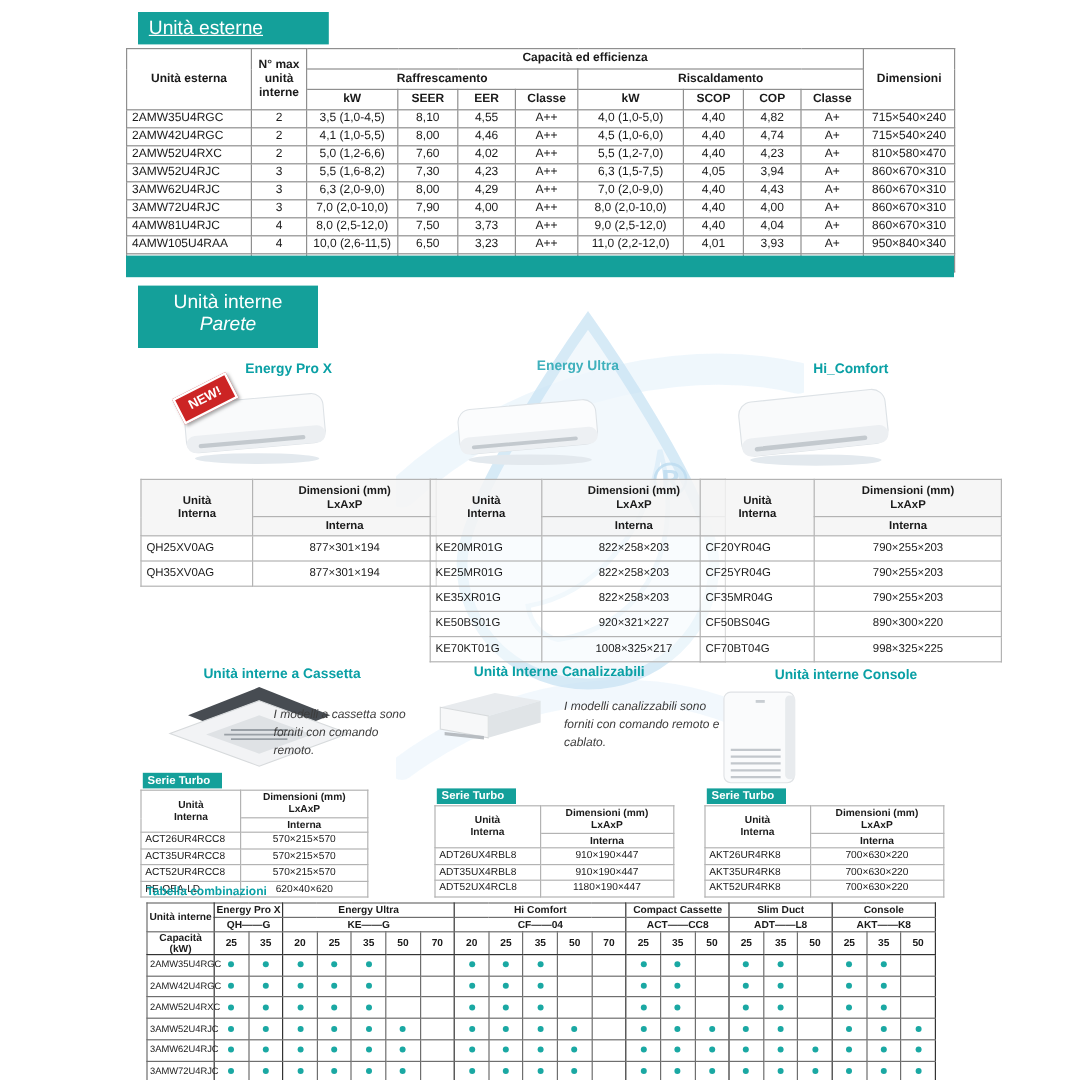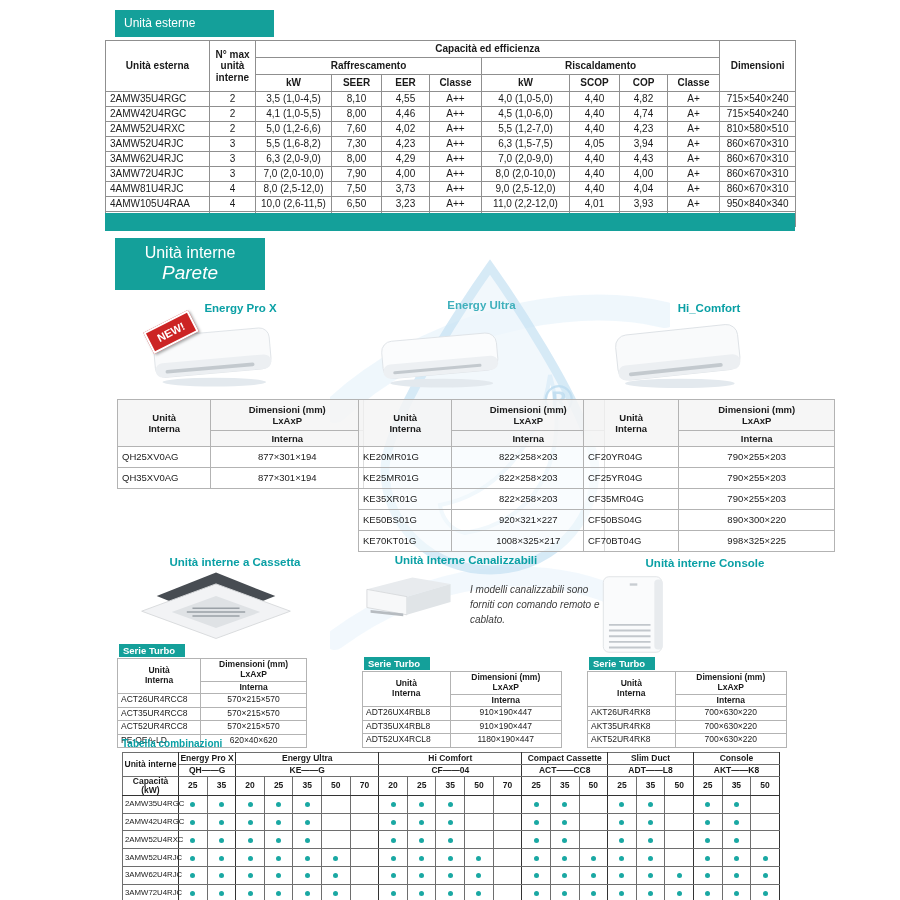--- a/index.html
+++ b/index.html
@@ -6,24 +6,24 @@
   body{width:900px;height:900px;background:#fff;font-family:"Liberation Sans",sans-serif;color:#1a1a1a;position:relative;overflow:hidden;}
   #page{position:absolute;inset:0;}
 
   
   #watermark{position:absolute;left:345px;top:255px;width:290px;height:320px;opacity:.75;}
   #wm-r{position:absolute;left:544px;top:378px;font-size:40px;color:#bcdcf0;font-weight:bold;opacity:.8;}
   .swoosh{position:absolute;opacity:.45;}
 
   
   .teal-box{background:#14a09a;color:#fff;}
-  #outdoor-title{position:absolute;left:115px;top:10px;width:150px;height:27px;font-size:12px;line-height:27px;padding-left:9px;}
+  #outdoor-title{position:absolute;left:115px;top:10px;width:150px;height:27px;font-size:16px;line-height:27px;padding-left:9px;text-decoration:underline;}
   #indoor-title{position:absolute;left:115px;top:238px;width:150px;height:52px;text-align:center;}
   #indoor-title .l1{font-size:16px;padding-top:6px;}
-  #indoor-title .l2{font-size:19px;font-style:italic;}
+  #indoor-title .l2{font-size:16px;font-style:italic;}
   .teal-text{color:#0aa0a5;font-weight:bold;}
 
   
   #outdoor-table{position:absolute;left:105px;top:40px;width:690px;border-collapse:collapse;table-layout:fixed;background:#fff;}
   #outdoor-table th,#outdoor-table td{border:1px solid #8f8f8f;font-size:10px;text-align:center;padding:0 2px;line-height:1.15;}
   #outdoor-table th{font-weight:bold;height:16px;}
   #outdoor-table td{height:14px;}
   #outdoor-table td.model-cell{text-align:left;padding-left:4px;}
   #outdoor-band{position:absolute;left:105px;top:213px;width:690px;height:18px;background:#14a09a;}
 
@@ -173,21 +173,21 @@
           <td class="model-cell">2AMW52U4RXC</td>
           <td>2</td>
           <td>5,0 (1,2-6,6)</td>
           <td>7,60</td>
           <td>4,02</td>
           <td>A++</td>
           <td>5,5 (1,2-7,0)</td>
           <td>4,40</td>
           <td>4,23</td>
           <td>A+</td>
-          <td>810×580×510</td>
+          <td>810×580×470</td>
         </tr>
         <tr>
           <td class="model-cell">3AMW52U4RJC</td>
           <td>3</td>
           <td>5,5 (1,6-8,2)</td>
           <td>7,30</td>
           <td>4,23</td>
           <td>A++</td>
           <td>6,3 (1,5-7,5)</td>
           <td>4,05</td>
@@ -450,20 +450,21 @@
     <g stroke="#c2c7cc" stroke-width="2">
       <line x1="16" y1="56" x2="60" y2="56"></line>
         <line x1="16" y1="62" x2="60" y2="62"></line>
       <line x1="16" y1="68" x2="60" y2="68"></line>
         <line x1="16" y1="74" x2="60" y2="74"></line>
         <line x1="16" y1="80" x2="60" y2="80"></line>
     </g>
     <rect x="38" y="12" width="8" height="2.5" fill="#c8cdd2"></rect>
   </svg>
 
+  <div id="sd0" class="spec-desc">I modelli a cassetta sono forniti con comando remoto.</div>
   <div id="sd1" class="spec-desc">I modelli canalizzabili sono forniti con comando remoto e cablato.</div>
 
   <div id="sl0" class="serie-label">Serie Turbo</div>
   <div id="sl1" class="serie-label">Serie Turbo</div>
   <div id="sl2" class="serie-label">Serie Turbo</div>
 
   <div id="mini0" class="mini-wrap">
       <table>
         <colgroup>
           <col class="c1">

